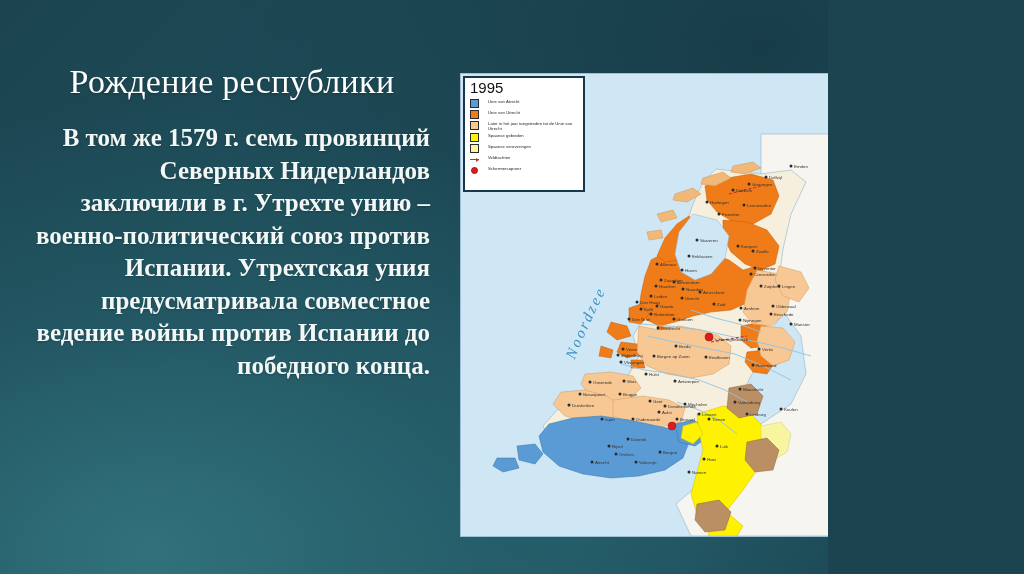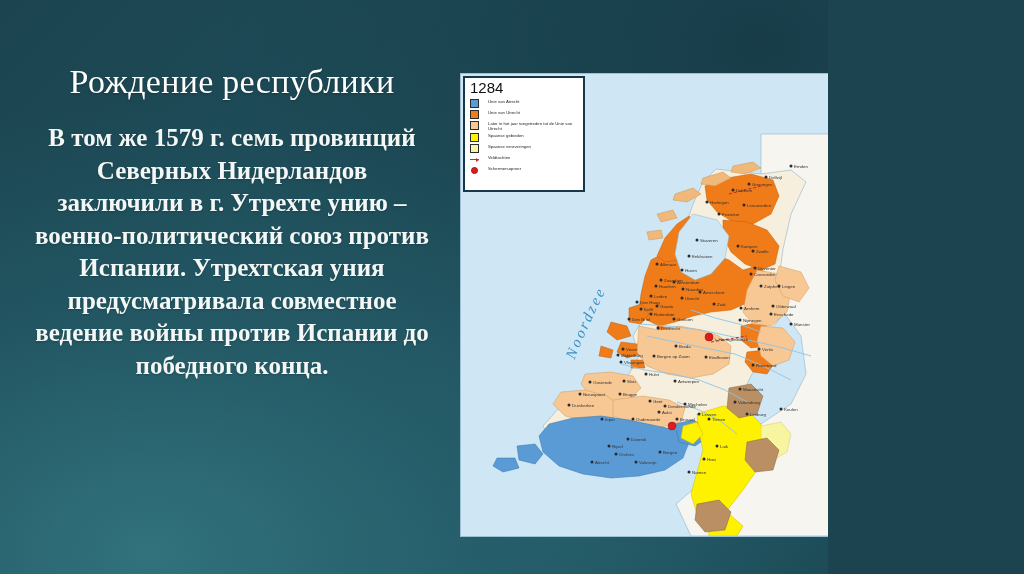--- a/index.html
+++ b/index.html
@@ -34,20 +34,21 @@
     font-size:34px;line-height:1.18;font-weight:400;
     color:#ffffff;letter-spacing:0.3px;
     margin:0 0 20px 0;padding:0 28px;
     text-shadow:0 1px 2px rgba(0,0,0,0.28);
   }
   .slide-body{
     font-family:"Liberation Serif", serif;
     font-size:25px;line-height:1.30;font-weight:700;
     color:#f3f7f6;margin:0;padding:0 26px;
     text-shadow:0 1px 2px rgba(0,0,0,0.22);
+    text-align:right;
   }
 
   
   .map-frame{
     position:absolute;left:460px;top:73px;width:386px;height:462px;
     background:#cfe7f5;
     border:1px solid #9fbfd4;
     overflow:hidden;
   }
   .map-svg{display:block;width:100%;height:100%;}
@@ -385,21 +386,21 @@
           <path id="seapath" d="M108,300 C126,252 152,196 188,144 C206,118 222,100 238,86" fill="none"></path>
           <text font-family="Liberation Serif, serif" font-style="italic" font-size="15" fill="#3a90c6" letter-spacing="2.5">
             <textPath href="#seapath" startOffset="6%">Noordzee</textPath>
           </text>
         </g>
 
       </g>
     </svg>
 
     <div class="legend">
-      <div class="legend-year">1284</div>
+      <div class="legend-year">1995</div>
       <div id="legend-rows">
           <div class="legend-row">
             <div class="sw" style="background: rgb(91, 155, 213);"></div>
             <div class="legend-label">Unie van Atrecht</div>
           </div>
           <div class="legend-row">
             <div class="sw" style="background: rgb(239, 124, 24);"></div>
             <div class="legend-label">Unie van Utrecht</div>
           </div>
           <div class="legend-row">

